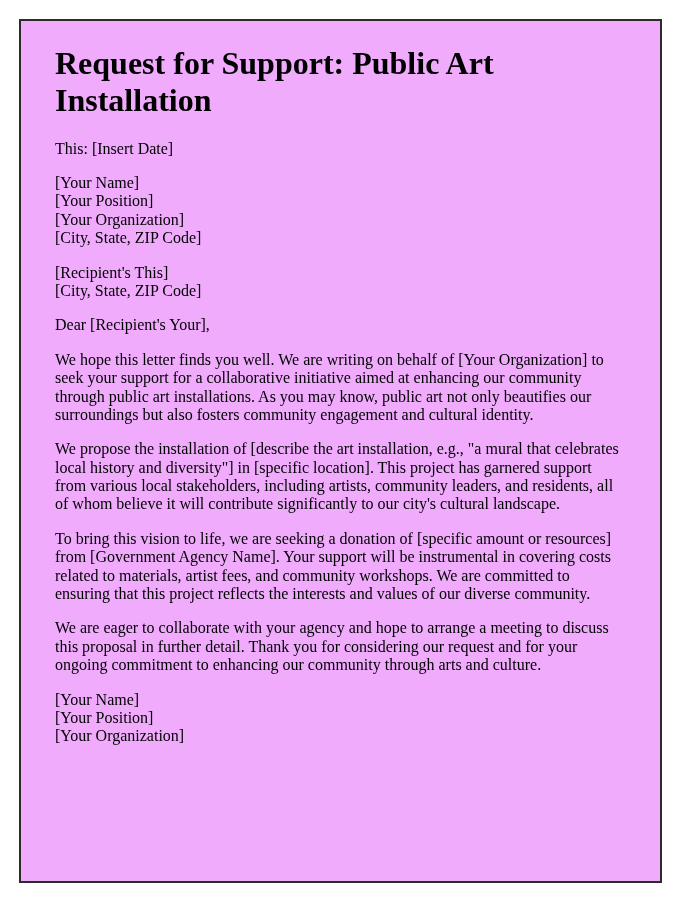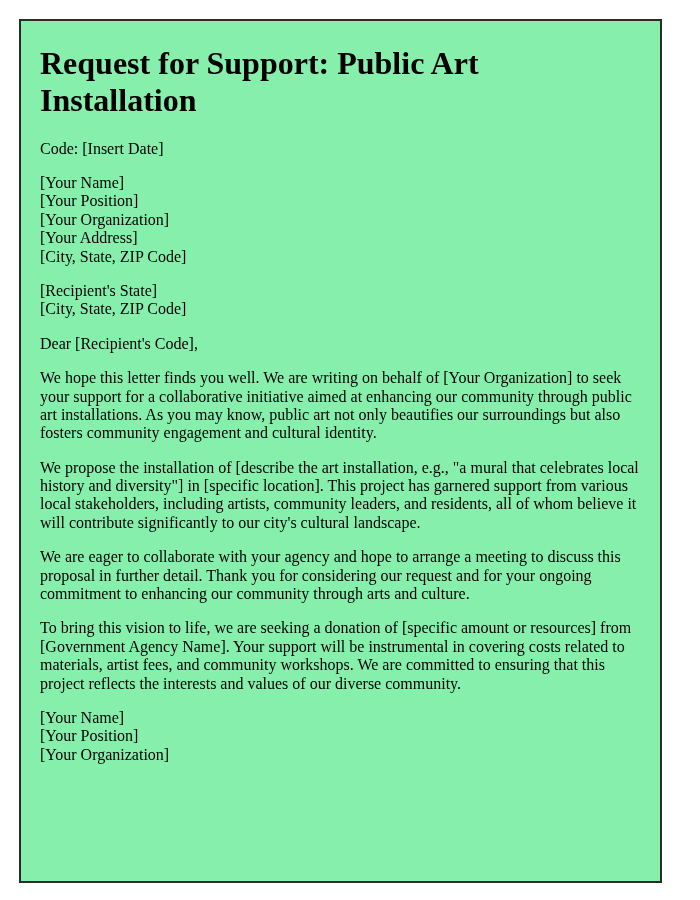--- a/index.html
+++ b/index.html
@@ -11,22 +11,22 @@
     overflow: hidden;
   }
   .letter {
     position: absolute;
     left: 19px;
     top: 19px;
     width: 643px;
     height: 864px;
     box-sizing: border-box;
     border: 2px solid #2b2b2b;
-    padding: 24px 19px;
-    background: #86efac;
+    padding: 24px 34px;
+    background: #f0abfc;
     color: #000000;
     font-family: "Liberation Serif", "DejaVu Serif", serif;
     font-size: 16px;
     line-height: 1.15;
     overflow: hidden;
   }
   .letter-title {
     margin: 0 0 21px 0;
     font-size: 32px;
     line-height: 1.15;
@@ -39,44 +39,43 @@
     display: block;
   }
 </style>
 </head>
 <body>
 
 <div class="letter">
 
   <h1 class="letter-title">Request for Support: Public Art Installation</h1>
 
-  <p>Code: [Insert Date]</p>
+  <p>This: [Insert Date]</p>
 
   <p>
     <span class="line">[Your Name]</span>
     <span class="line">[Your Position]</span>
     <span class="line">[Your Organization]</span>
-    <span class="line">[Your Address]</span>
     <span class="line">[City, State, ZIP Code]</span>
   </p>
 
   <p>
-    <span class="line">[Recipient's State]</span>
+    <span class="line">[Recipient's This]</span>
     <span class="line">[City, State, ZIP Code]</span>
   </p>
 
-  <p>Dear [Recipient's Code],</p>
+  <p>Dear [Recipient's Your],</p>
 
   <p>We hope this letter finds you well. We are writing on behalf of [Your Organization] to seek your support for a collaborative initiative aimed at enhancing our community through public art installations. As you may know, public art not only beautifies our surroundings but also fosters community engagement and cultural identity.</p>
 
   <p>We propose the installation of [describe the art installation, e.g., "a mural that celebrates local history and diversity"] in [specific location]. This project has garnered support from various local stakeholders, including artists, community leaders, and residents, all of whom believe it will contribute significantly to our city's cultural landscape.</p>
 
+  <p>To bring this vision to life, we are seeking a donation of [specific amount or resources] from [Government Agency Name]. Your support will be instrumental in covering costs related to materials, artist fees, and community workshops. We are committed to ensuring that this project reflects the interests and values of our diverse community.</p>
+
   <p>We are eager to collaborate with your agency and hope to arrange a meeting to discuss this proposal in further detail. Thank you for considering our request and for your ongoing commitment to enhancing our community through arts and culture.</p>
-
-  <p>To bring this vision to life, we are seeking a donation of [specific amount or resources] from [Government Agency Name]. Your support will be instrumental in covering costs related to materials, artist fees, and community workshops. We are committed to ensuring that this project reflects the interests and values of our diverse community.</p>
 
   <p>
     <span class="line">[Your Name]</span>
     <span class="line">[Your Position]</span>
     <span class="line">[Your Organization]</span>
   </p>
 
 </div>
 
 </body></html>

